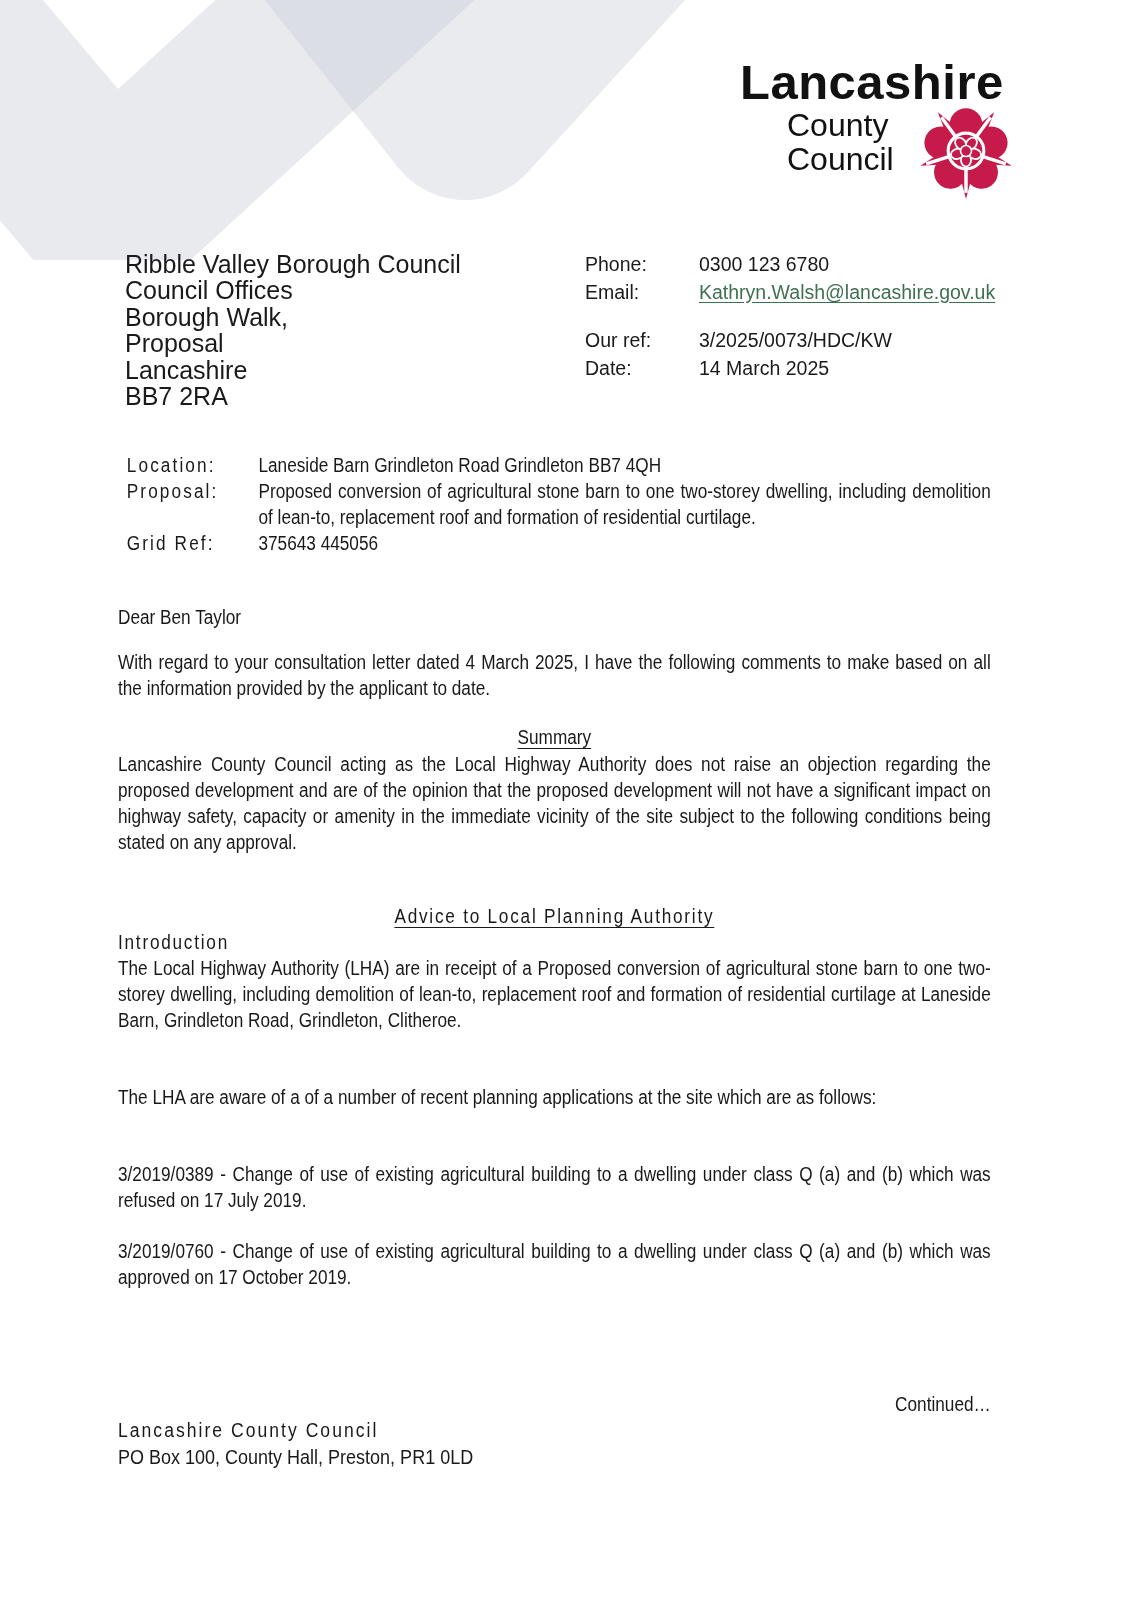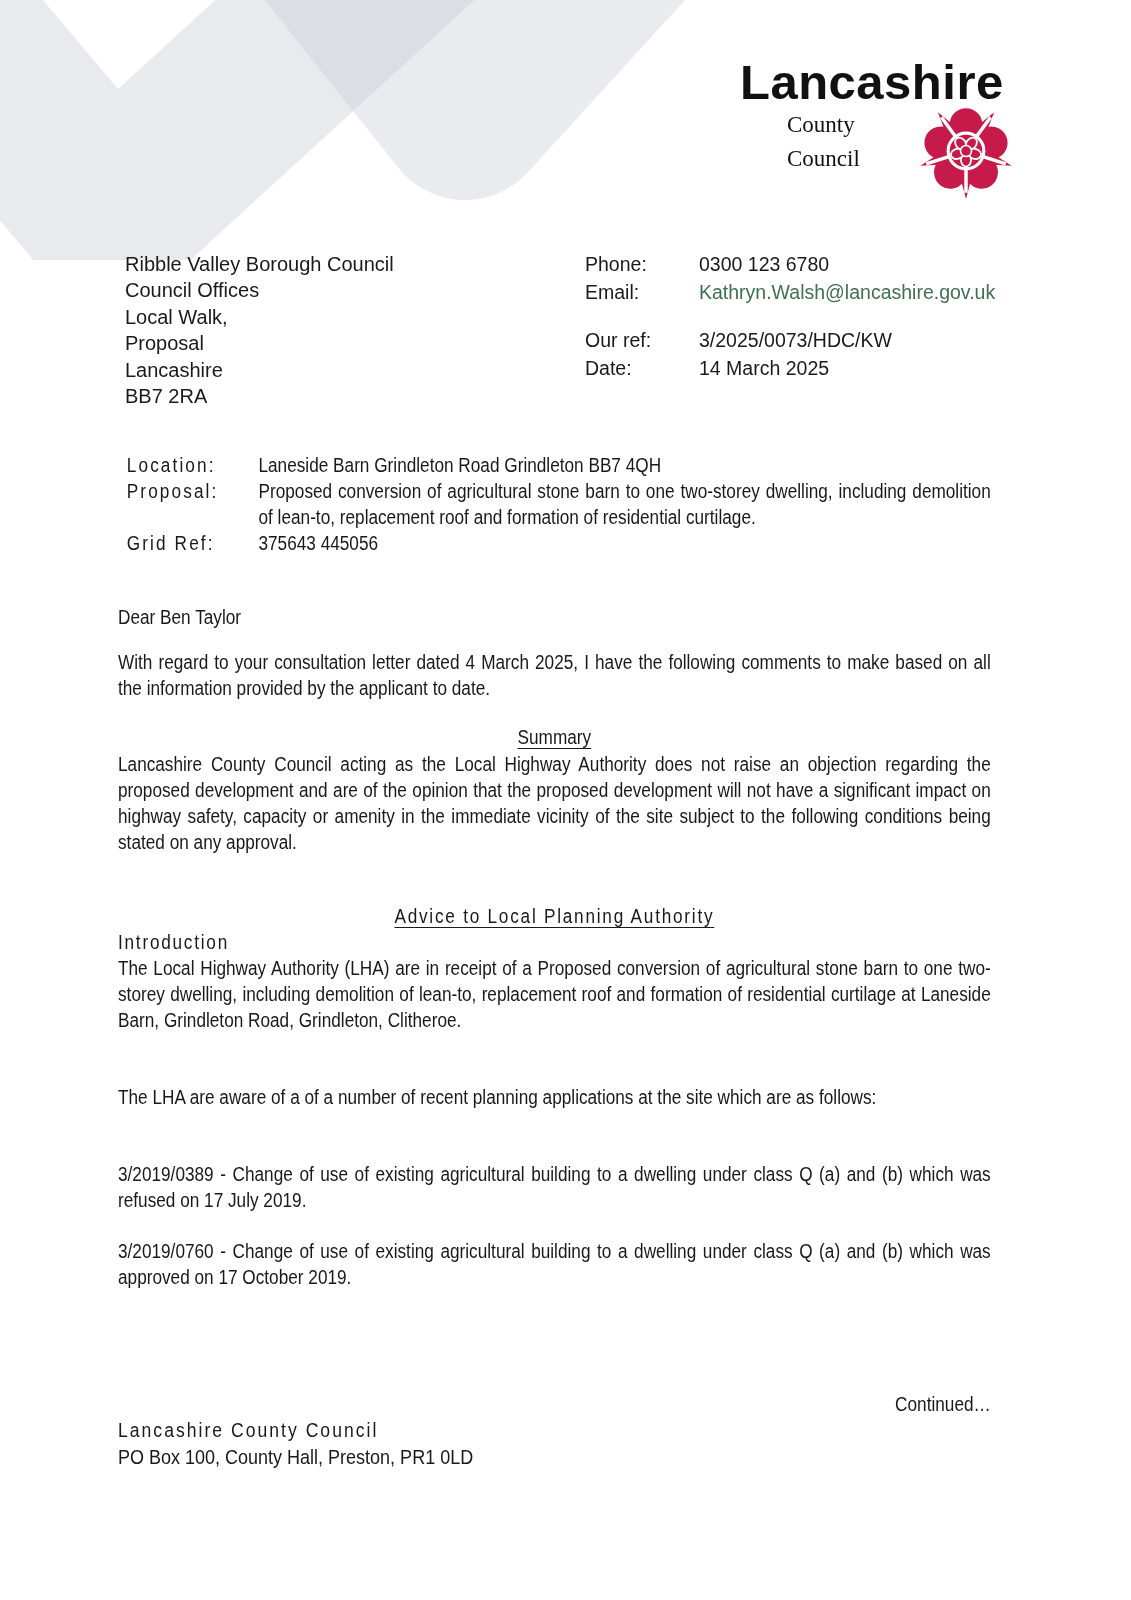--- a/index.html
+++ b/index.html
@@ -5,30 +5,30 @@
   html,body{margin:0;padding:0;background:#ffffff;}
   .page{
     position:relative; width:1131px; height:1493px; background:#ffffff;
     overflow:hidden; font-family:"Liberation Sans",sans-serif; color:#1a1a1a;
   }
   
   .corner-deco{position:absolute; left:0; top:0;}
   
   .logo{position:absolute; left:740px; top:56px; width:330px;}
   .logo-title{font-size:49px; font-weight:700; letter-spacing:0.5px; color:#111; line-height:52px; margin:0;}
-  .logo-sub{margin-left:47px; font-size:23px; font-weight:400; color:#111; line-height:34px;font-family:Liberation Serif, serif;}
+  .logo-sub{margin-left:47px; font-size:32px; font-weight:400; color:#111; line-height:34px;}
   .rose{position:absolute; left:915px; top:100px;}
   
-  .recipient{position:absolute; left:125px; top:251px; font-size:20px; line-height:26.4px;}
+  .recipient{position:absolute; left:125px; top:251px; font-size:25px; line-height:26.4px;}
   
   .contact{position:absolute; left:585px; top:251px; width:470px; font-size:19.5px;}
   .contact .row{display:flex; line-height:27.6px;}
   .contact .lbl{width:114px; flex:0 0 114px;}
   .contact .grp2{margin-top:21px;}
-  .email-link{color:#3f7050; text-underline-offset:3px; cursor:pointer;}
+  .email-link{color:#3f7050; text-decoration:underline; text-underline-offset:3px; cursor:pointer;}
   
   .body-col{
     position:absolute; left:118px; top:0; width:994px; height:1600px;
     transform:scaleX(0.878); transform-origin:0 0;
     font-size:19.6px; line-height:26px; color:#191919;
   }
   .body-col>div{position:absolute; left:0; width:994px;}
   .para{text-align:justify;}
   .case-row{display:flex;}
   .case-row .clbl{flex:0 0 160px; padding-left:10px; letter-spacing:2.4px; box-sizing:border-box;}
@@ -137,21 +137,21 @@
           <ellipse cx="0" cy="-9" rx="4" ry="5.4" fill="#c51a4a"></ellipse>
         </g>
     </g>
     <circle r="6.2" fill="#ffffff"></circle>
       <circle r="4.6" fill="#c51a4a"></circle>
   </svg>
 
   <div class="recipient">
     <div>Ribble Valley Borough Council</div>
     <div>Council Offices</div>
-    <div>Local Walk,</div>
+    <div>Borough Walk,</div>
     <div>Proposal</div>
     <div>Lancashire</div>
     <div>BB7 2RA</div>
   </div>
 
   <div class="contact">
     <div class="row">
       <span class="lbl">Phone:</span>
       <span>0300 123 6780</span>
     </div>

